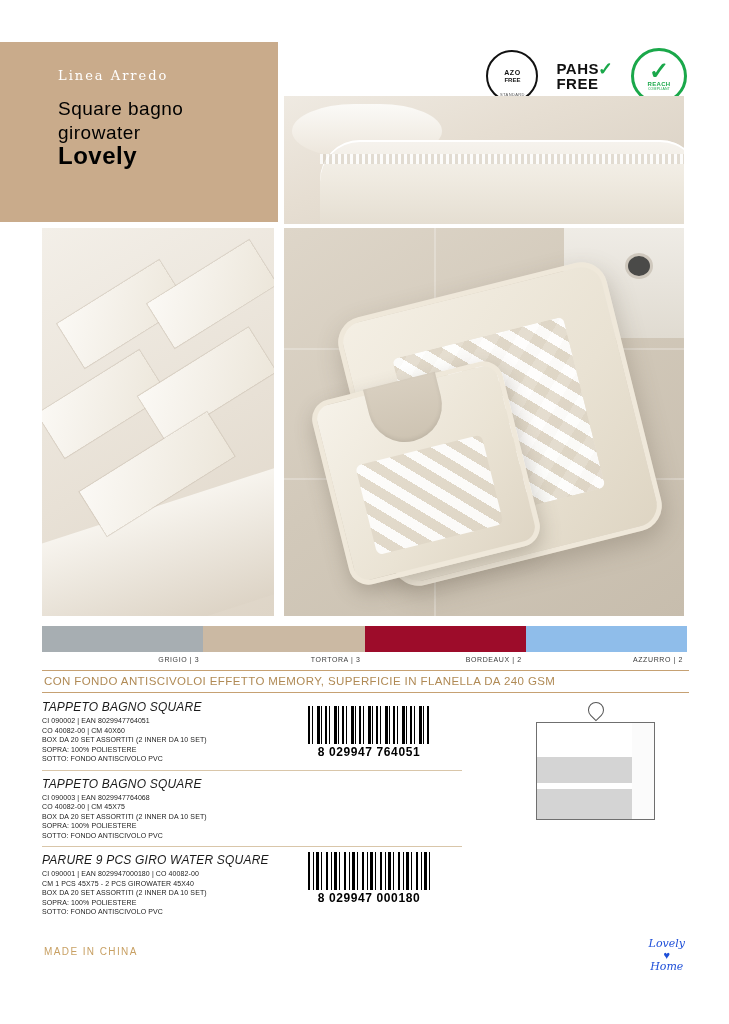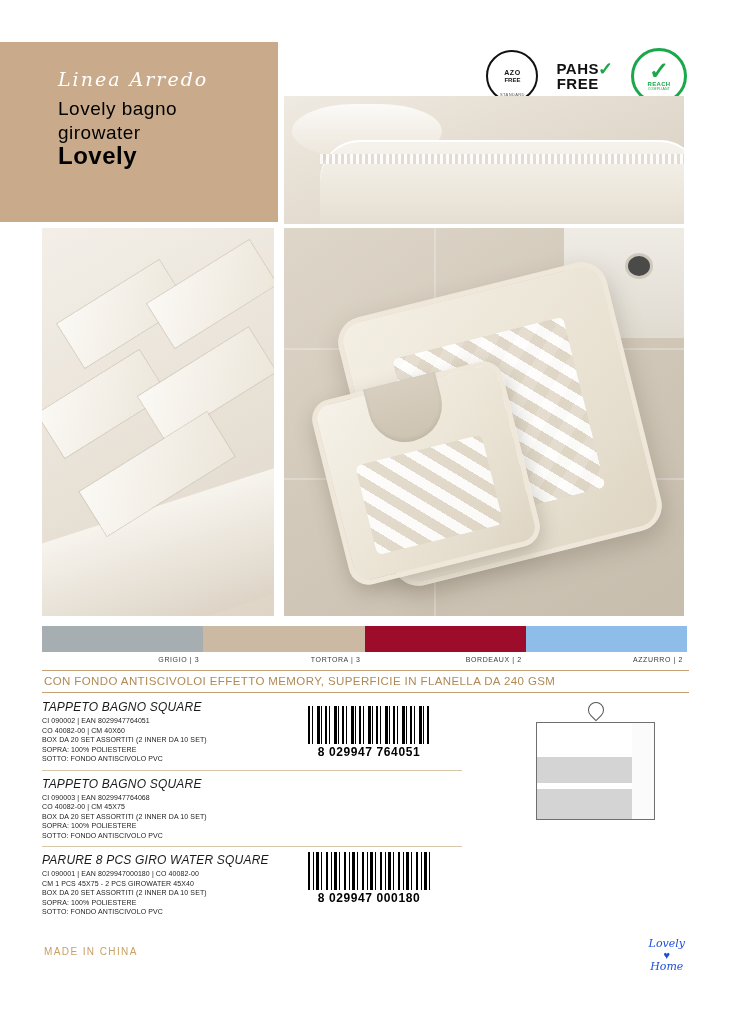--- a/index.html
+++ b/index.html
@@ -55,21 +55,20 @@
     color: #111;
   }
   .badge-azo .azo-sub {
     position: absolute;
     bottom: 3px;
     font-size: 4px;
     letter-spacing: .4px;
     color: #555;
   }
   .badge-pahs {
-    text-align: center;
     color: #111;
     position: relative;
     padding-right: 14px;
   }
   .badge-pahs .l1, .badge-pahs .l2 {
     font-size: 15px;
     font-weight: bold;
     line-height: 15px;
     letter-spacing: .5px;
   }
@@ -117,22 +116,21 @@
     width: 278px;
     height: 180px;
     background: #c9ab8b;
     color: #ffffff;
   }
   .brand-line {
     position: absolute;
     left: 58px;
     top: 68px;
     font-family: "DejaVu Serif", serif;
-    font-style: italic;
-    font-size: 19px;
+    font-size: 13px;
     letter-spacing: 2px;
     color: #ffffff;
     white-space: nowrap;
     text-align: center;
   }
   .prod-l1 {
     position: absolute;
     left: 58px;
     top: 98px;
     font-size: 19px;
@@ -447,21 +445,21 @@
     </div>
     <div class="badge-reach">
       <div class="check">✓</div>
       <div class="rtext">REACH</div>
       <div class="rsub">COMPLIANT</div>
     </div>
   </div>
 
   <div class="title-block"></div>
   <div class="brand-line">Linea Arredo</div>
-  <div class="prod-l1">Lovely bagno</div>
+  <div class="prod-l1">Square bagno</div>
   <div class="prod-l2">girowater</div>
   <div class="prod-l3">Lovely</div>
 
   <div class="photo photo-top">
     <div class="mat-back"></div>
     <div class="mat-edge"></div>
   </div>
 
   <div class="photo photo-left">
     <div class="fold"></div>
@@ -522,21 +520,21 @@
     <div class="prod-item">
       <div class="prod-title">TAPPETO BAGNO SQUARE</div>
       <div class="prod-row">CI 090003  |  EAN 8029947764068</div>
       <div class="prod-row">CO 40082-00  |  CM 45X75</div>
       <div class="prod-row">BOX DA 20 SET ASSORTITI (2 INNER DA 10 SET)</div>
       <div class="prod-row">SOPRA: 100% POLIESTERE</div>
       <div class="prod-row">SOTTO: FONDO ANTISCIVOLO PVC</div>
     </div>
 
     <div class="prod-item">
-      <div class="prod-title">PARURE 8 PCS GIRO WATER SQUARE</div>
+      <div class="prod-title">PARURE 9 PCS GIRO WATER SQUARE</div>
       <div class="prod-row">CI 090001  |  EAN 8029947000180  |  CO 40082-00</div>
       <div class="prod-row">CM   1 PCS 45X75 - 2 PCS GIROWATER 45X40</div>
       <div class="prod-row">BOX DA 20 SET ASSORTITI (2 INNER DA 10 SET)</div>
       <div class="prod-row">SOPRA: 100% POLIESTERE</div>
       <div class="prod-row">SOTTO: FONDO ANTISCIVOLO PVC</div>
     </div>
   </div>
 
   <div class="barcode" style="left:308px; top:706px;">
     <div class="bars" style="background-image:repeating-linear-gradient(90deg,#000 0 2px,#fff 2px 4px,#000 4px 5px,#fff 5px 9px,#000 9px 12px,#fff 12px 13px,#000 13px 14px,#fff 14px 17px);"></div>

